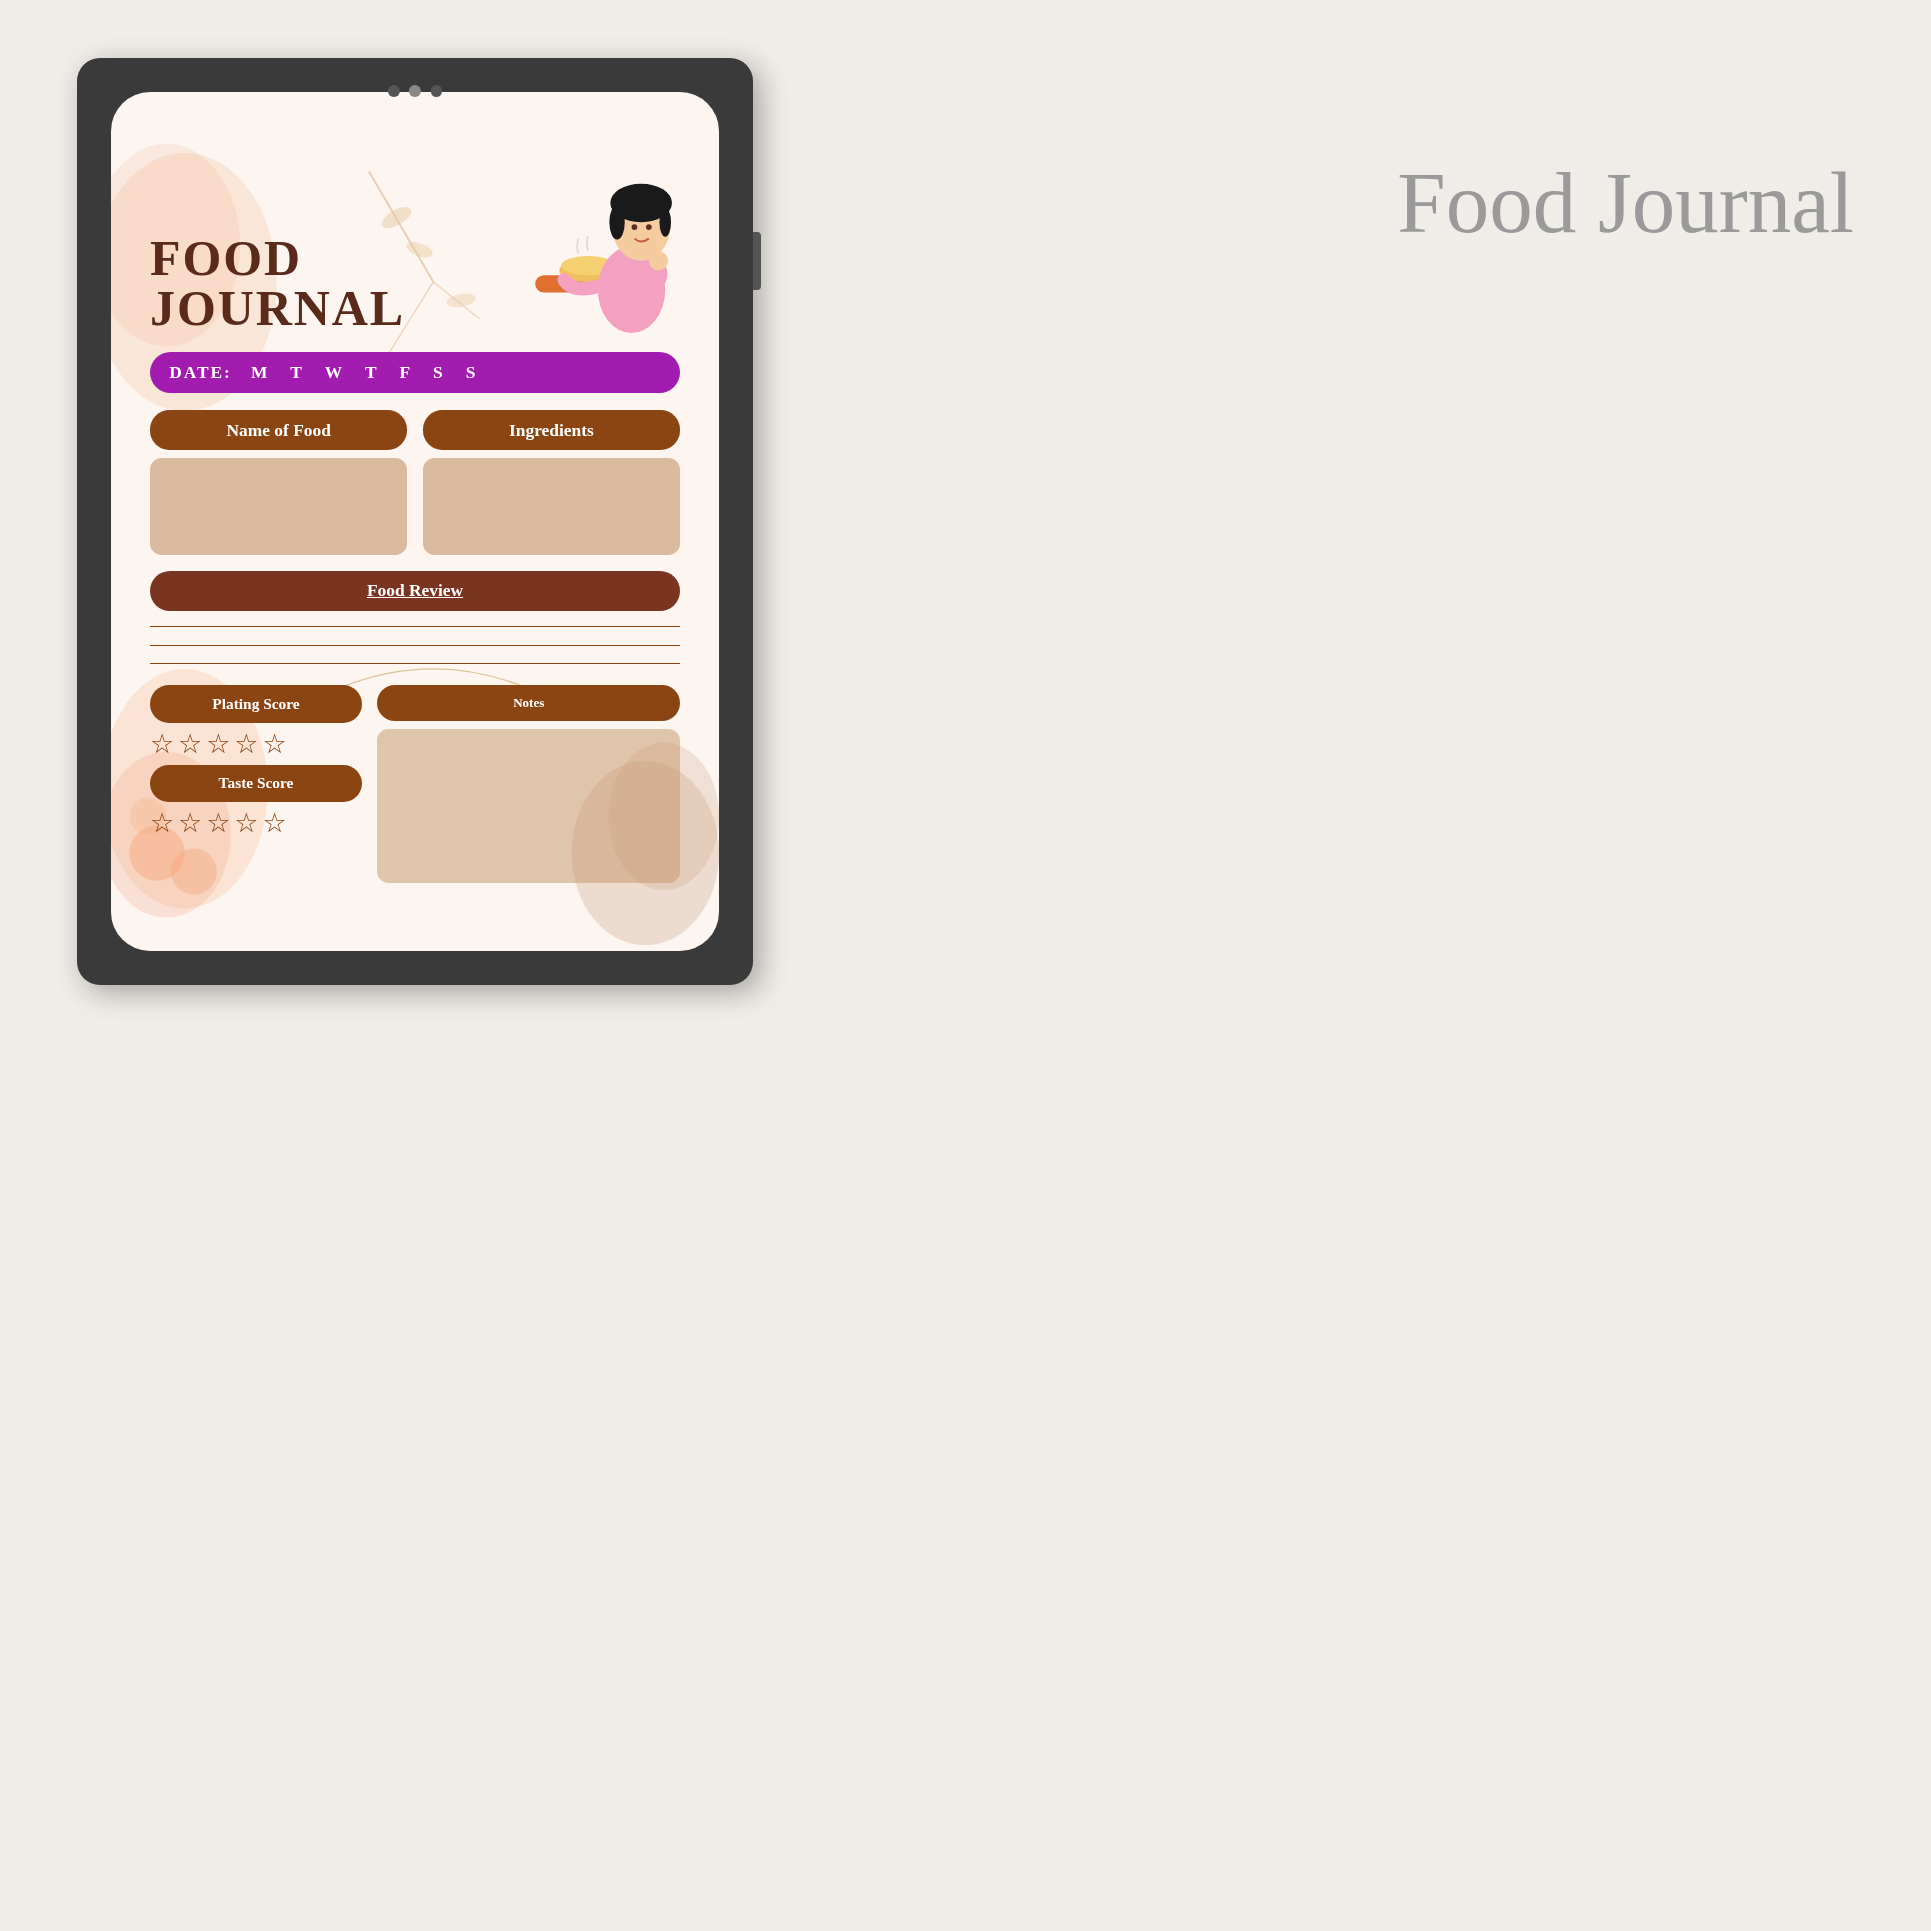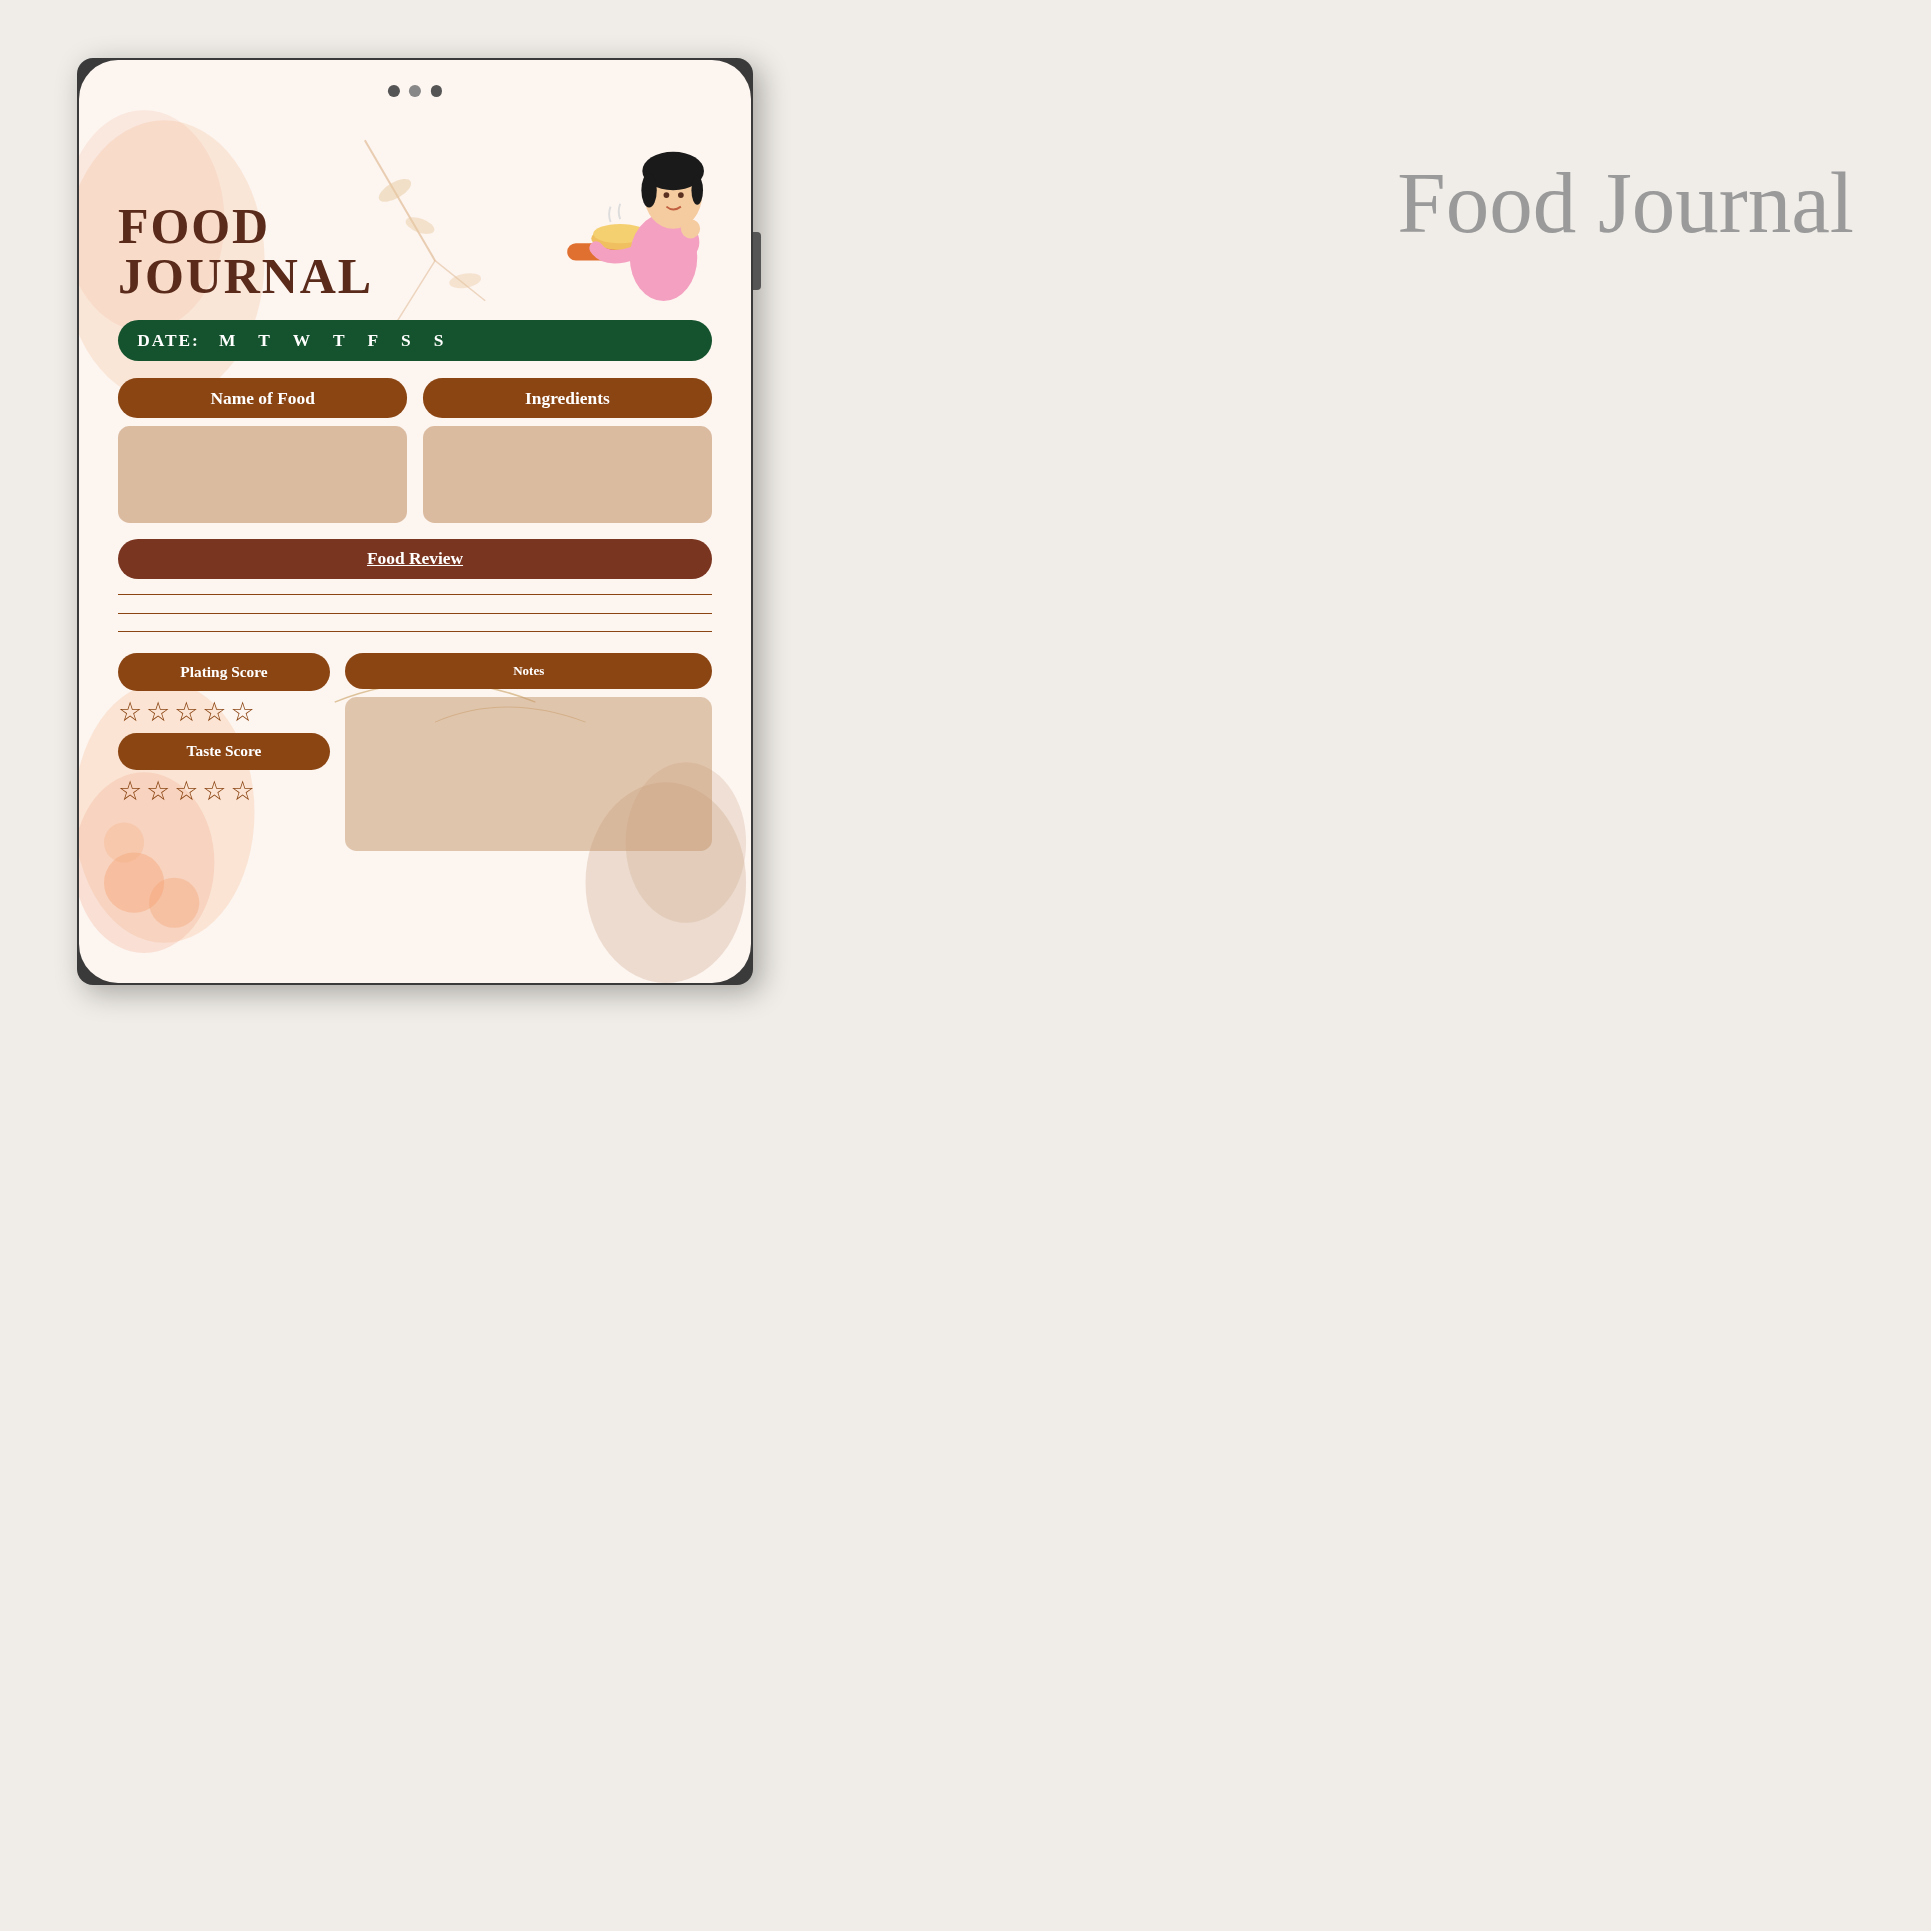--- a/index.html
+++ b/index.html
@@ -55,22 +55,22 @@
     .tablet-wrapper {
       position: relative;
       width: 676px;
       flex-shrink: 0;
     }
 
     .tablet {
       width: 676px;
       height: 927px;
       background: #3a3a3a;
-      border-radius: 16px;
-      padding: 2px;
+      border-radius: 23px;
+      padding: 34px;
       box-shadow: 7.7px 7.7px 29px rgba(0,0,0,0.3), -1.9px -1.9px 9.7px rgba(255,255,255,0.1);
       position: relative;
     }
 
     
     .tablet-camera {
       position: absolute;
       top: 27px;
       left: 50%;
       transform: translateX(-50%);
@@ -161,21 +161,21 @@
     
     .woman-illustration {
       width: 174px;
       height: 183px;
       flex-shrink: 0;
       position: relative;
     }
 
     
     .date-row {
-      background: #14532d;
+      background: #a21caf;
       border-radius: 24px;
       padding: 9.7px 19.3px;
       display: flex;
       align-items: center;
       margin-bottom: 17.4px;
     }
 
     .date-label {
       color: white;
       font-size: 17.4px;

